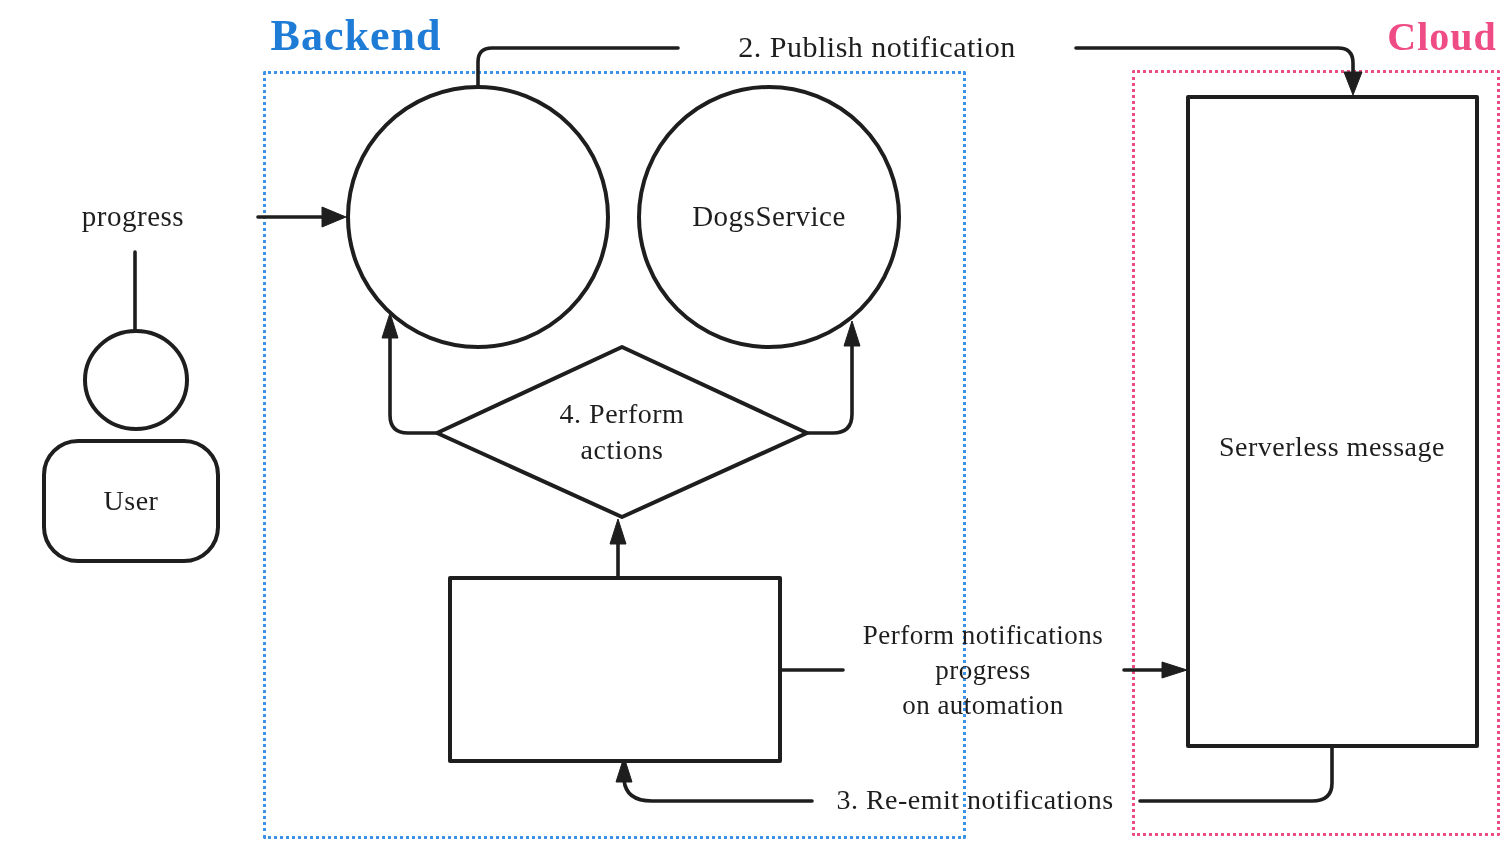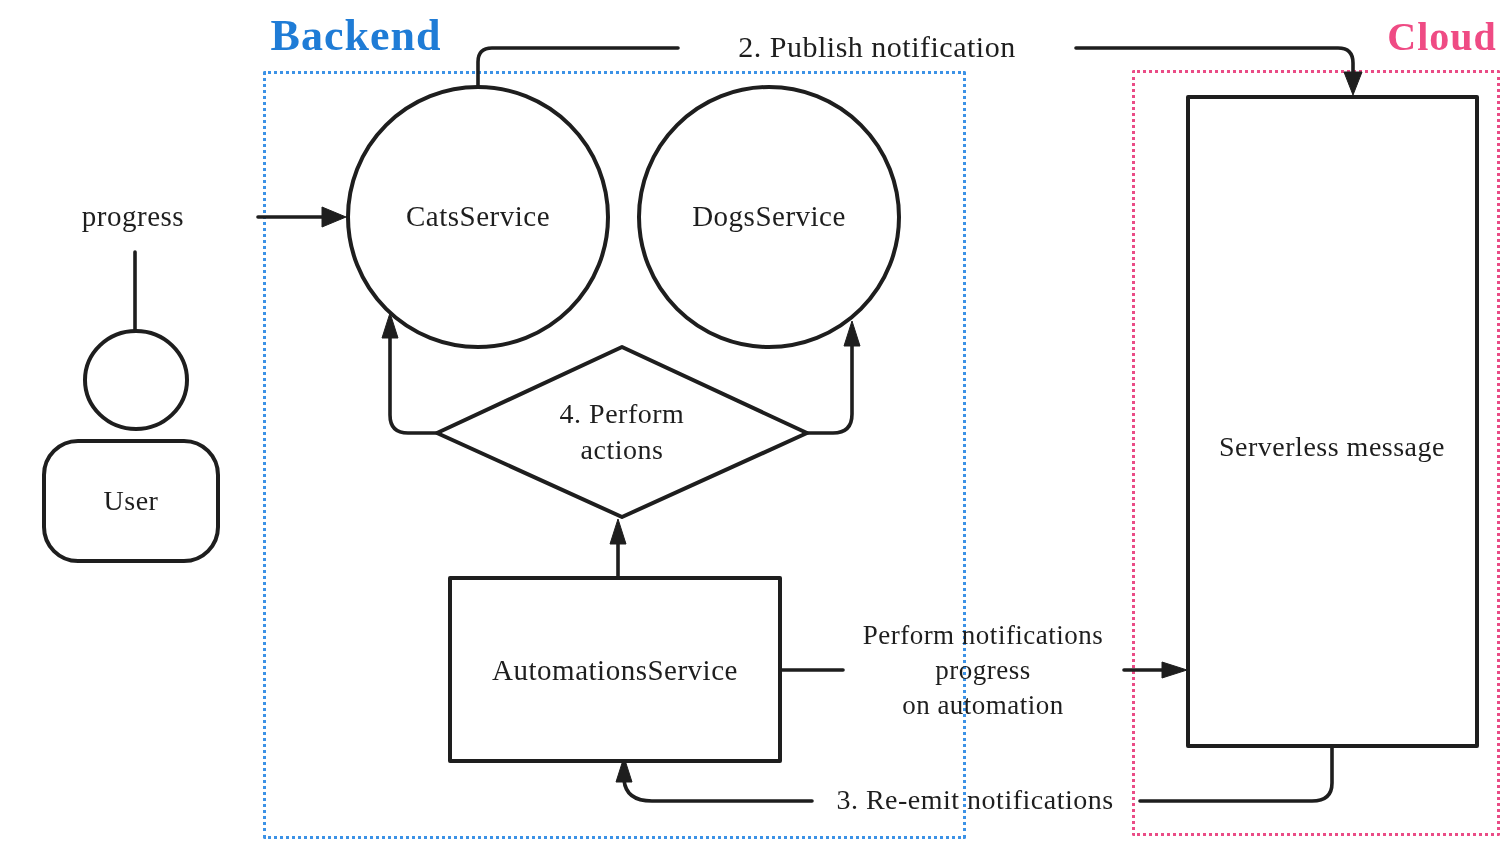--- a/index.html
+++ b/index.html
@@ -100,24 +100,22 @@
   </div>
   <div class="label edge-label" style="left:877px;top:47px;font-size:30px;">2. Publish notification</div>
   <div class="label edge-label" style="left:975px;top:800px;">3. Re-emit notifications</div>
   <div class="label edge-label lh35" style="left:983px;top:670px;font-size:27px;">
     <span class="ln">Perform notifications</span>
     <span class="ln">progress</span>
     <span class="ln">on automation</span>
   </div>
 
   <div class="label small-label" style="left:131px;top:501px;">User</div>
-  <div class="label node-label" style="left:478px;top:216px;">CatsService</div>
   <div class="label node-label" style="left:769px;top:216px;">DogsService</div>
   <div class="label edge-label lh36" style="left:622px;top:432px;">
     <span class="ln">4. Perform</span>
     <span class="ln">actions</span>
   </div>
-  <div class="label node-label" style="left:615px;top:670px;">AutomationsService</div>
   <div class="label edge-label lh35" style="left:1332px;top:425px;margin-top:21px;">
     <span class="ln">Serverless message</span>
   </div>
 
 </div>
 
 </body></html>

